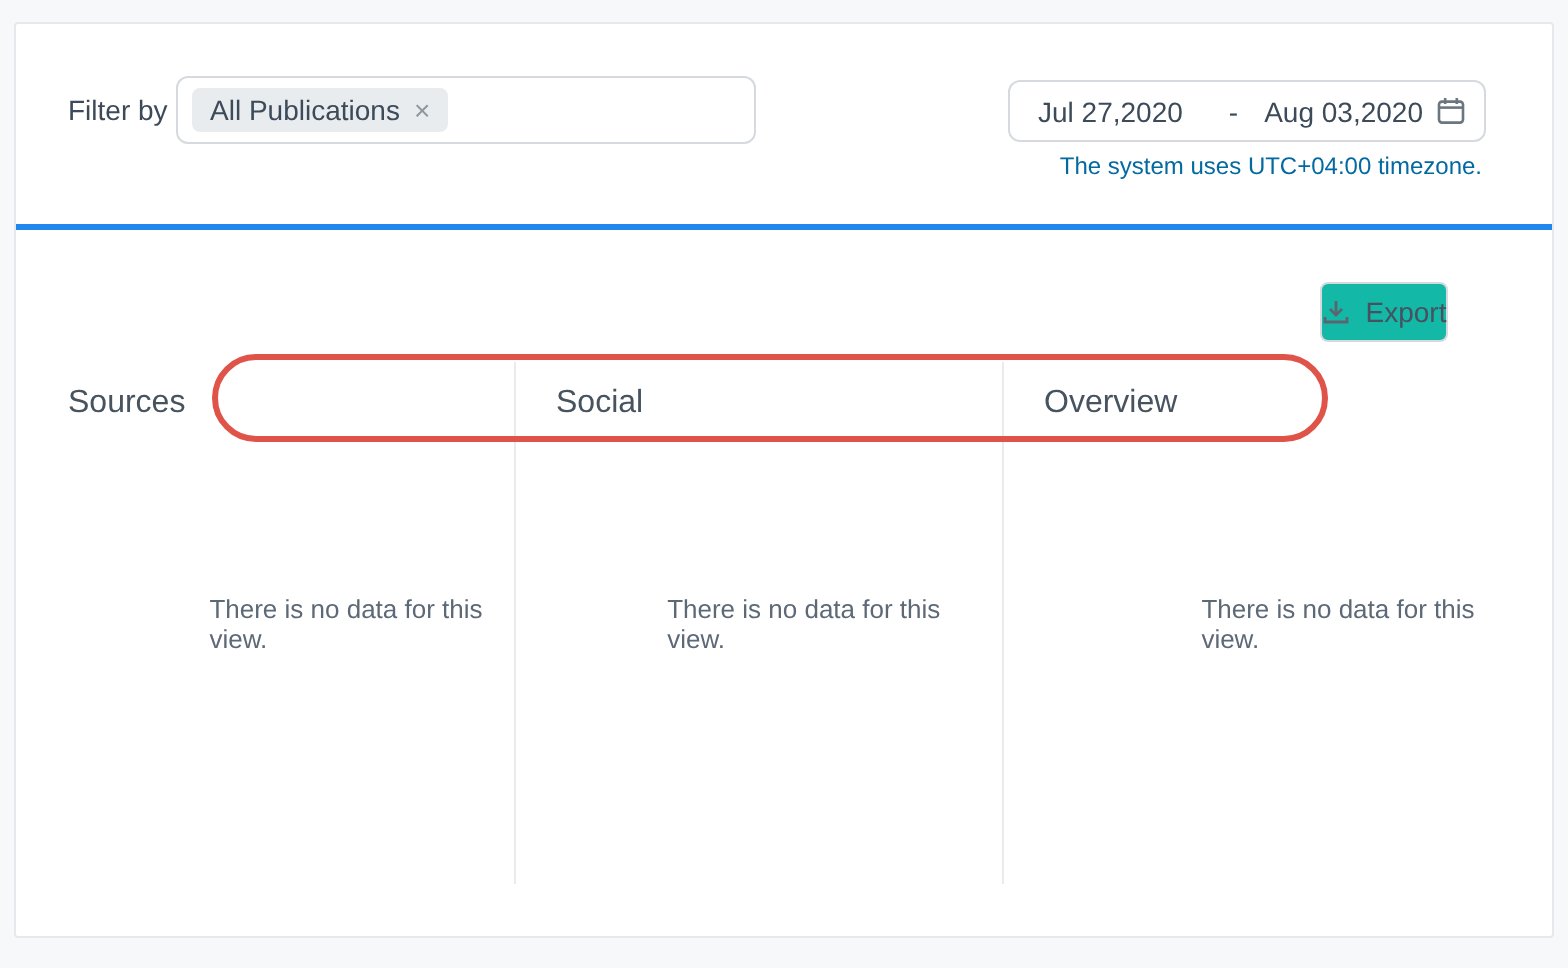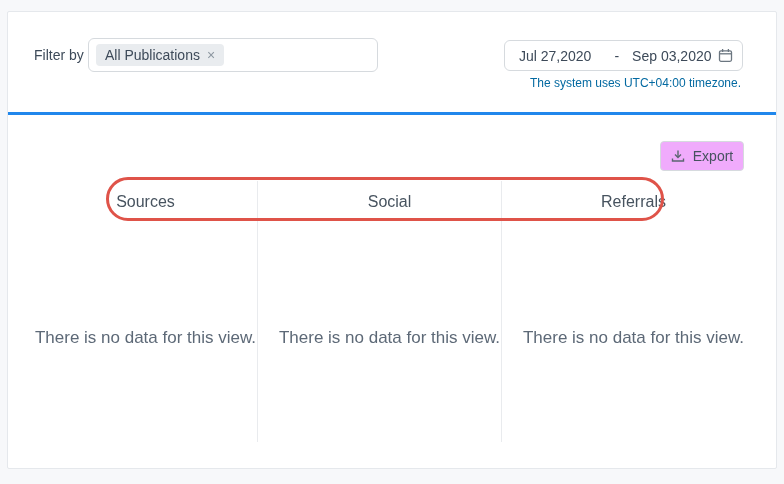--- a/index.html
+++ b/index.html
@@ -68,45 +68,45 @@
     width: 100%; height: 3px; background: #2087ec;
   }
   
   .section-title {
     position: absolute; left: 26px; top: 130px;
     font-size: 15px; font-weight: bold; color: #29323d;
     letter-spacing: 0.1px;
   }
   .export-btn {
     position: absolute; left: 652px; top: 129px;
-    width: 84px; height: 30px;
+    width: 64px; height: 30px;
     border: 1px solid #d6dade; border-radius: 4px;
-    background: #f0abfc;
+    background: #14b8a6;
     display: flex; align-items: center; justify-content: center;
     gap: 8px;
     font-size: 14px; color: #46525f;
     cursor: pointer;
   }
   
   .columns {
     position: absolute; left: 26px; top: 169px;
     width: 711px; height: 261px;
     display: flex;
   }
-  .col { flex: 1 1 0; display: flex; flex-direction: column; gap: 12px; }
+  .col { flex: 1 1 0; display: flex; flex-direction: row; gap: 12px; }
   .col + .col { border-left: 1px solid #e9ebee; padding-left: 20px; }
   .col-header {
     height: 41px;
     display: flex; align-items: center; justify-content: center;
     font-size: 16px; color: #47535f;
   }
   .col-body {
     flex: 1;
     display: flex; align-items: center; justify-content: center;
-    font-size: 17px; color: #5d6977;
+    font-size: 13px; color: #5d6977;
   }
   
   .annotation {
     position: absolute; left: 98px; top: 165px;
     width: 558px; height: 44px;
     border: 3px solid #df5349;
     border-radius: 22px;
     pointer-events: none;
     z-index: 5;
     background: transparent;
@@ -123,21 +123,21 @@
   <div class="filter-input">
     <span class="tag">
       <span>All Publications</span>
       <span class="tag-x">×</span>
     </span>
   </div>
 
   <div class="date-range">
     <span>Jul 27,2020</span>
     <span class="sep">-</span>
-    <span>Sep 03,2020</span>
+    <span>Aug 03,2020</span>
     <span class="cal">
       <svg width="15" height="15" viewBox="0 0 15 15" fill="none" stroke="#6b7680" stroke-width="1.3">
         <rect x="1.5" y="2.8" width="12" height="10.5" rx="1.5"></rect>
         <line x1="4.6" y1="1" x2="4.6" y2="4"></line>
         <line x1="10.4" y1="1" x2="10.4" y2="4"></line>
         <line x1="1.5" y1="5.8" x2="13.5" y2="5.8"></line>
       </svg>
     </span>
   </div>
 
@@ -160,20 +160,20 @@
   <div class="columns">
     <div class="col">
       <div class="col-header">Sources</div>
       <div class="col-body">There is no data for this view.</div>
     </div>
     <div class="col">
       <div class="col-header">Social</div>
       <div class="col-body">There is no data for this view.</div>
     </div>
     <div class="col">
-      <div class="col-header">Referrals</div>
+      <div class="col-header">Overview</div>
       <div class="col-body">There is no data for this view.</div>
     </div>
   </div>
 
   <div class="annotation"></div>
 
 </div>
 
 </body></html>

